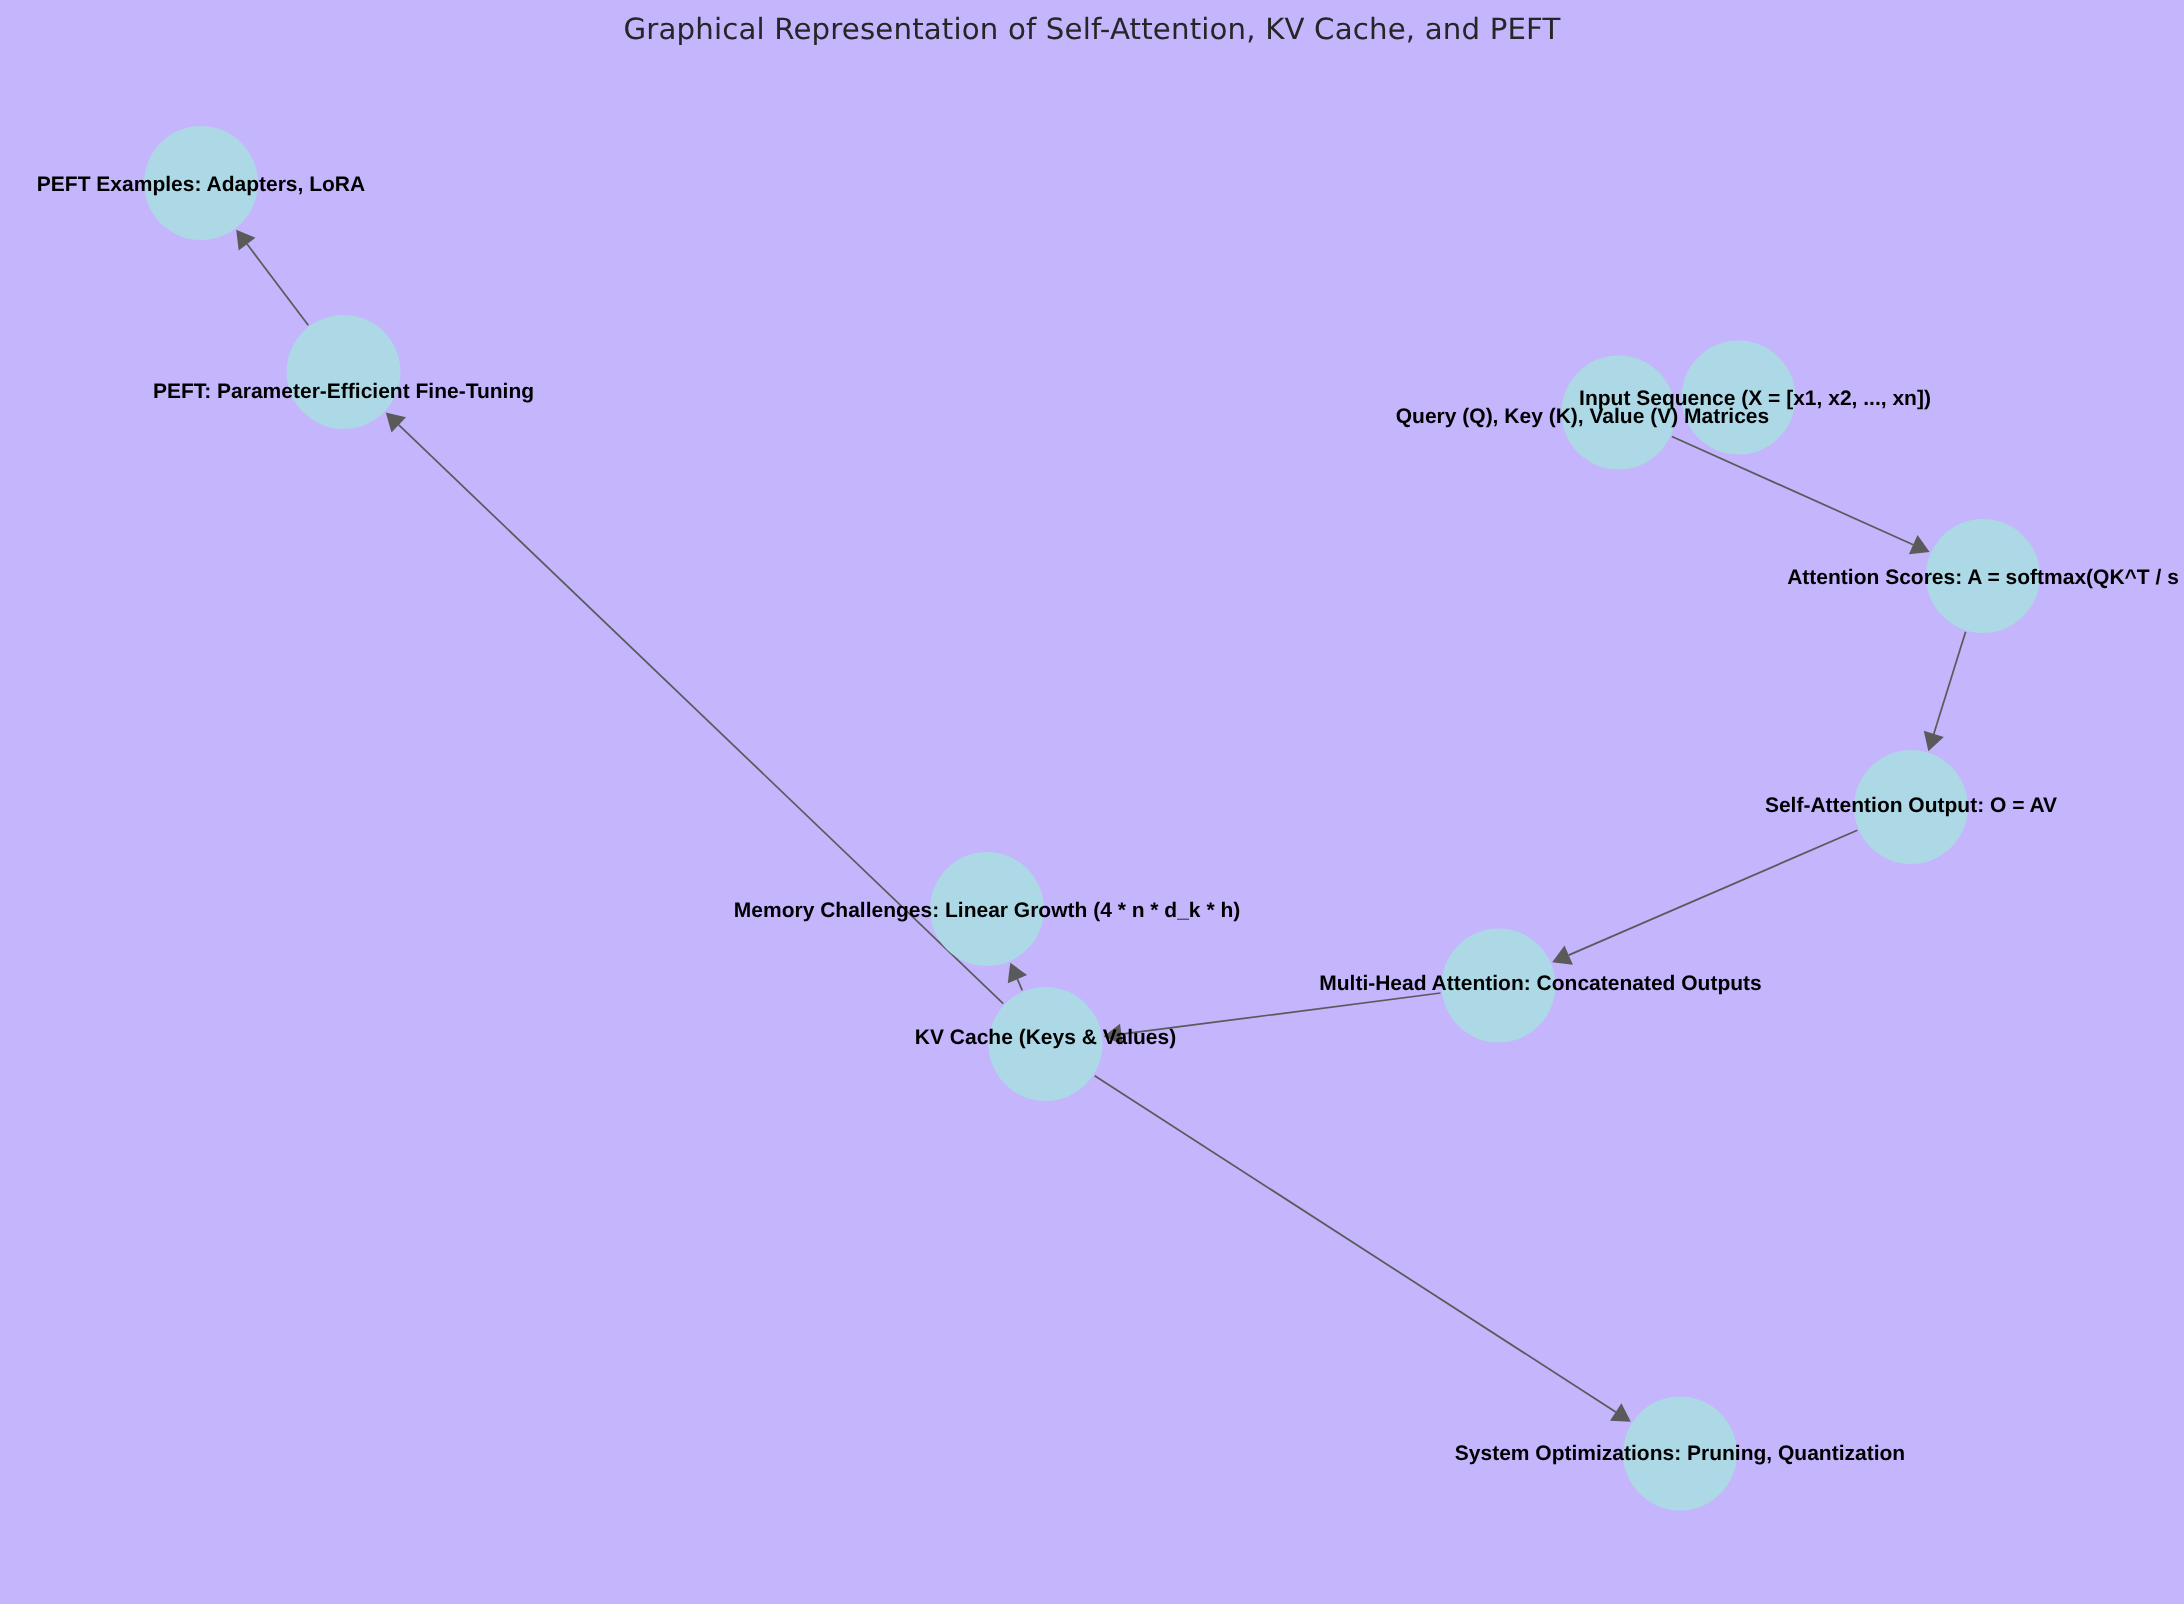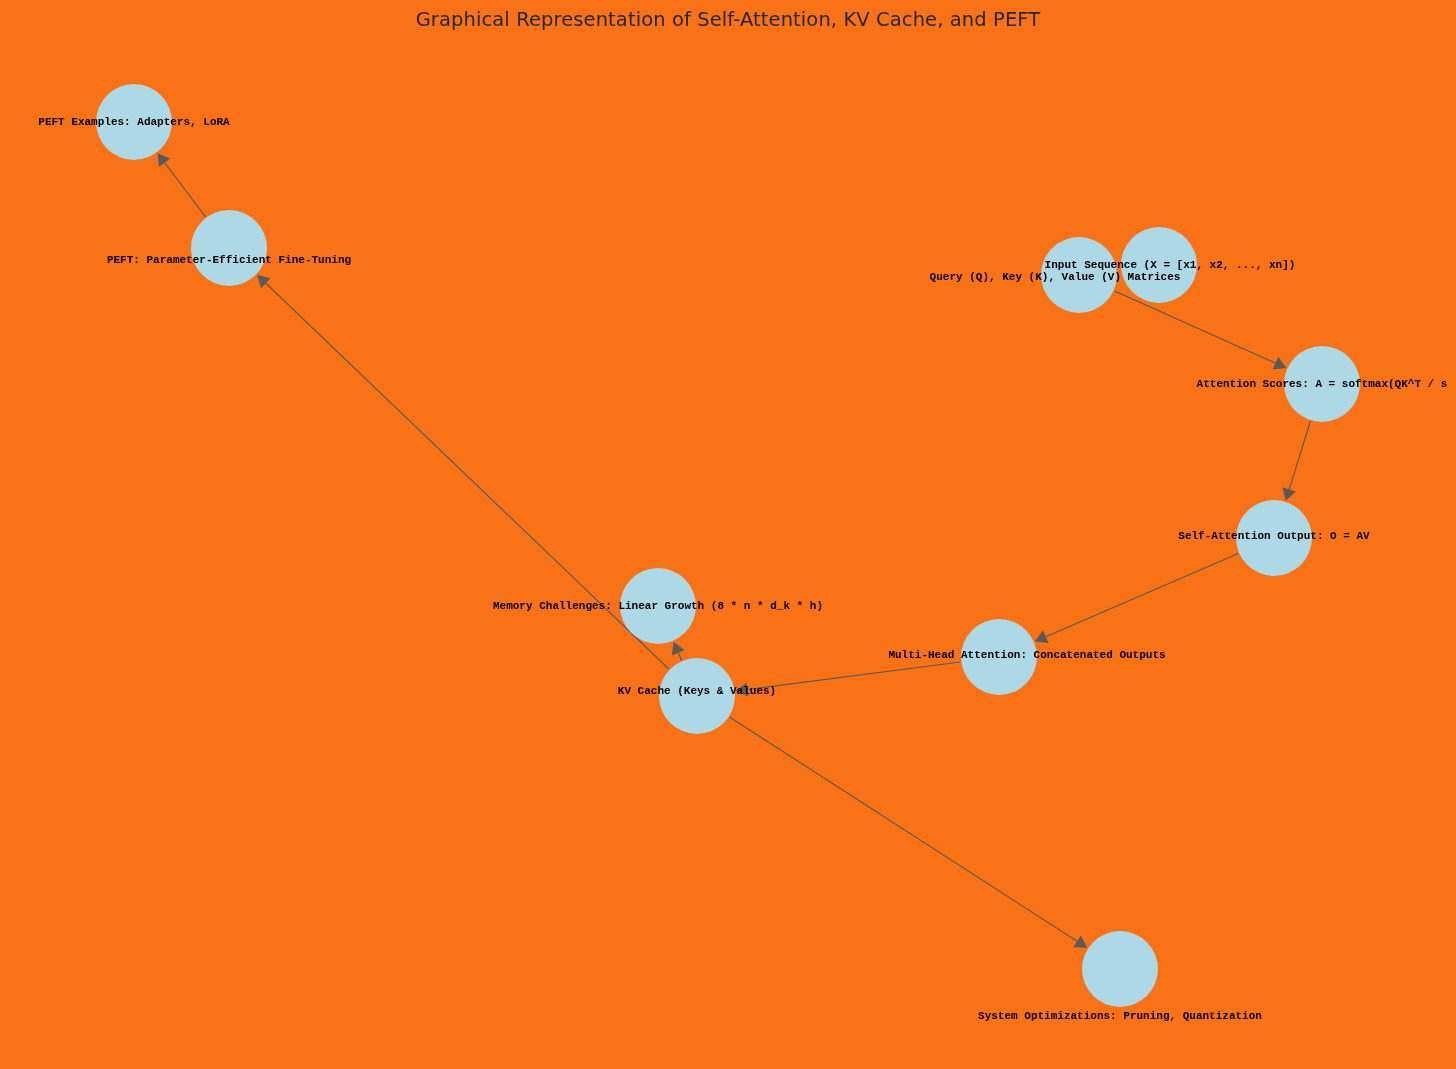--- a/index.html
+++ b/index.html
@@ -12,21 +12,21 @@
     width: 1456px;
     height: 1069px;
     font-family: "DejaVu Sans", "Liberation Sans", sans-serif;
     overflow: hidden;
     position: relative;
   }
   #figure {
     position: relative;
     width: 1456px;
     height: 1069px;
-    background: #f97316;
+    background: #c4b5fd;
     overflow: hidden;
   }
   #figure-title {
     position: absolute;
     left: 0;
     top: 8px;
     width: 1456px;
     text-align: center;
     font-size: 19.5px;
     font-weight: 400;
@@ -49,22 +49,22 @@
     stroke: #5a5a5a;
     stroke-width: 1.15;
     fill: none;
   }
   .edge-arrowhead {
     fill: #5a5a5a;
     stroke: none;
   }
   .node-label {
     position: absolute;
-    font-family: Liberation Mono, monospace;
-    font-size: 11px;
+    font-family: Liberation Sans, sans-serif;
+    font-size: 14px;
     font-weight: bold;
     color: #000000;
     white-space: nowrap;
     transform: translate(-50%, -50%);
     pointer-events: none;
   }
 </style>
 </head>
 <body>
 
@@ -122,18 +122,18 @@
   </svg>
 
   <div id="label-layer">
       <div class="node-label" style="left: 134px; top: 122px;">PEFT Examples: Adapters, LoRA</div>
       <div class="node-label" style="left: 229px; top: 260px;">PEFT: Parameter-Efficient Fine-Tuning</div>
       <div class="node-label" style="left: 1055px; top: 277px;">Query (Q), Key (K), Value (V) Matrices</div>
       <div class="node-label" style="left: 1159px; top: 265px; margin-left: 11px;">Input Sequence (X = [x1, x2, ..., xn])</div>
       <div class="node-label" style="left: 1322px; top: 384px;">Attention Scores: A = softmax(QK^T / s</div>
       <div class="node-label" style="left: 1274px; top: 536px;">Self-Attention Output: O = AV</div>
       <div class="node-label" style="left: 999px; top: 655px; margin-left: 28px;">Multi-Head Attention: Concatenated Outputs</div>
-      <div class="node-label" style="left: 658px; top: 606px;">Memory Challenges: Linear Growth (8 * n * d_k * h)</div>
+      <div class="node-label" style="left: 658px; top: 606px;">Memory Challenges: Linear Growth (4 * n * d_k * h)</div>
       <div class="node-label" style="left: 697px; top: 691px;">KV Cache (Keys &amp; Values)</div>
-      <div class="node-label" style="left: 1120px; top: 968px; margin-top: 48px;">System Optimizations: Pruning, Quantization</div>
+      <div class="node-label" style="left: 1120px; top: 968px;">System Optimizations: Pruning, Quantization</div>
     </div>
 
 </div>
 
 </body></html>

